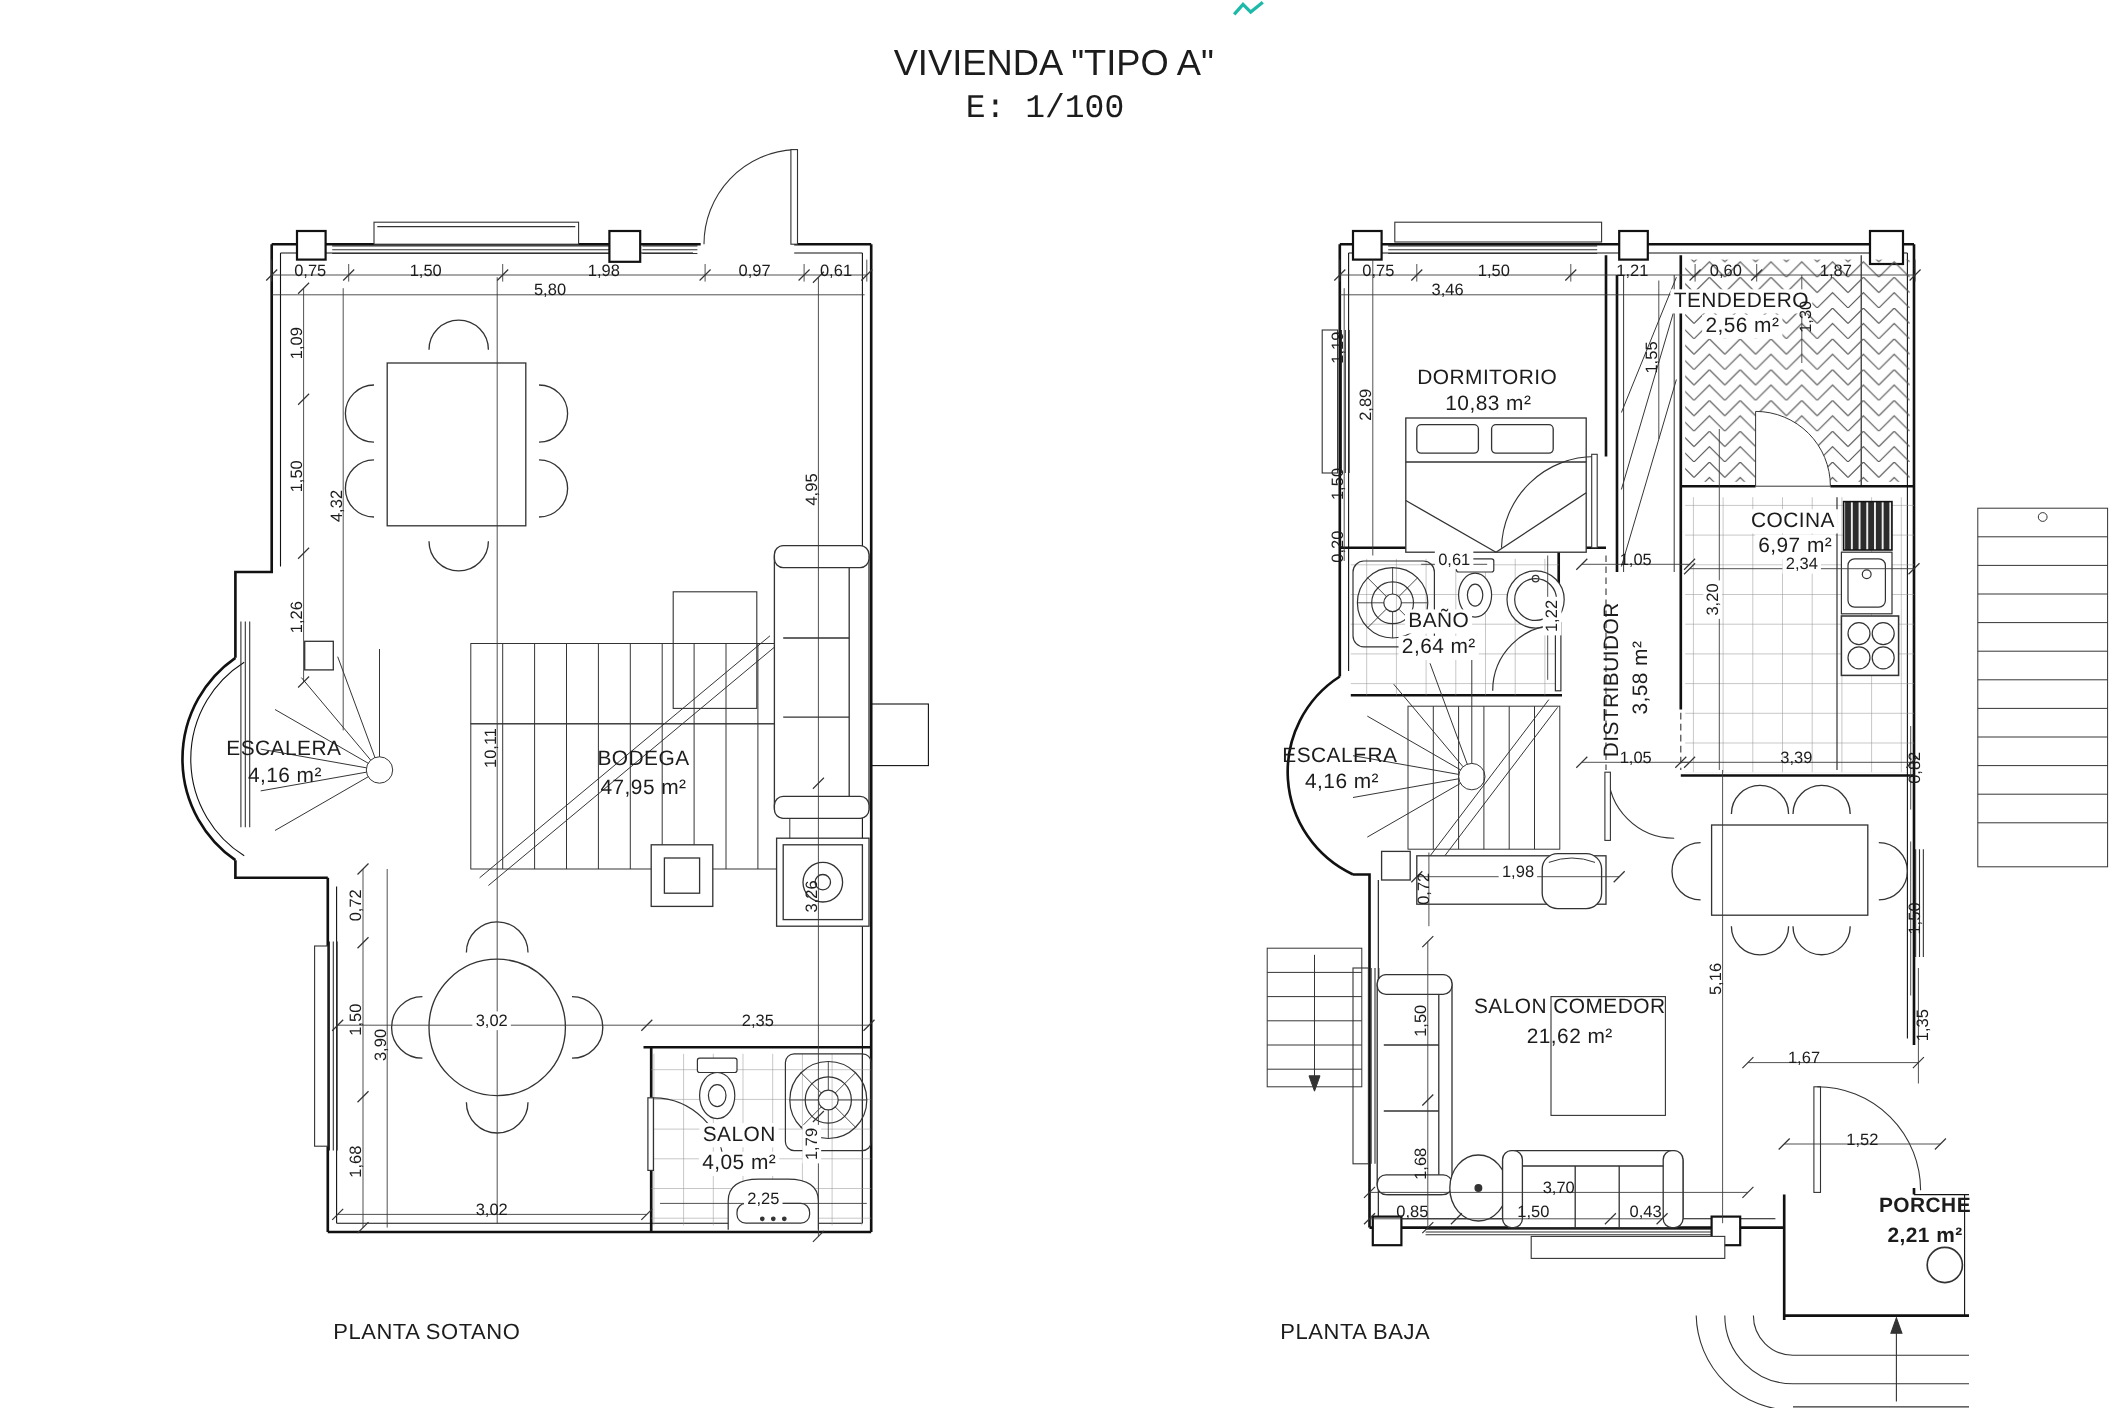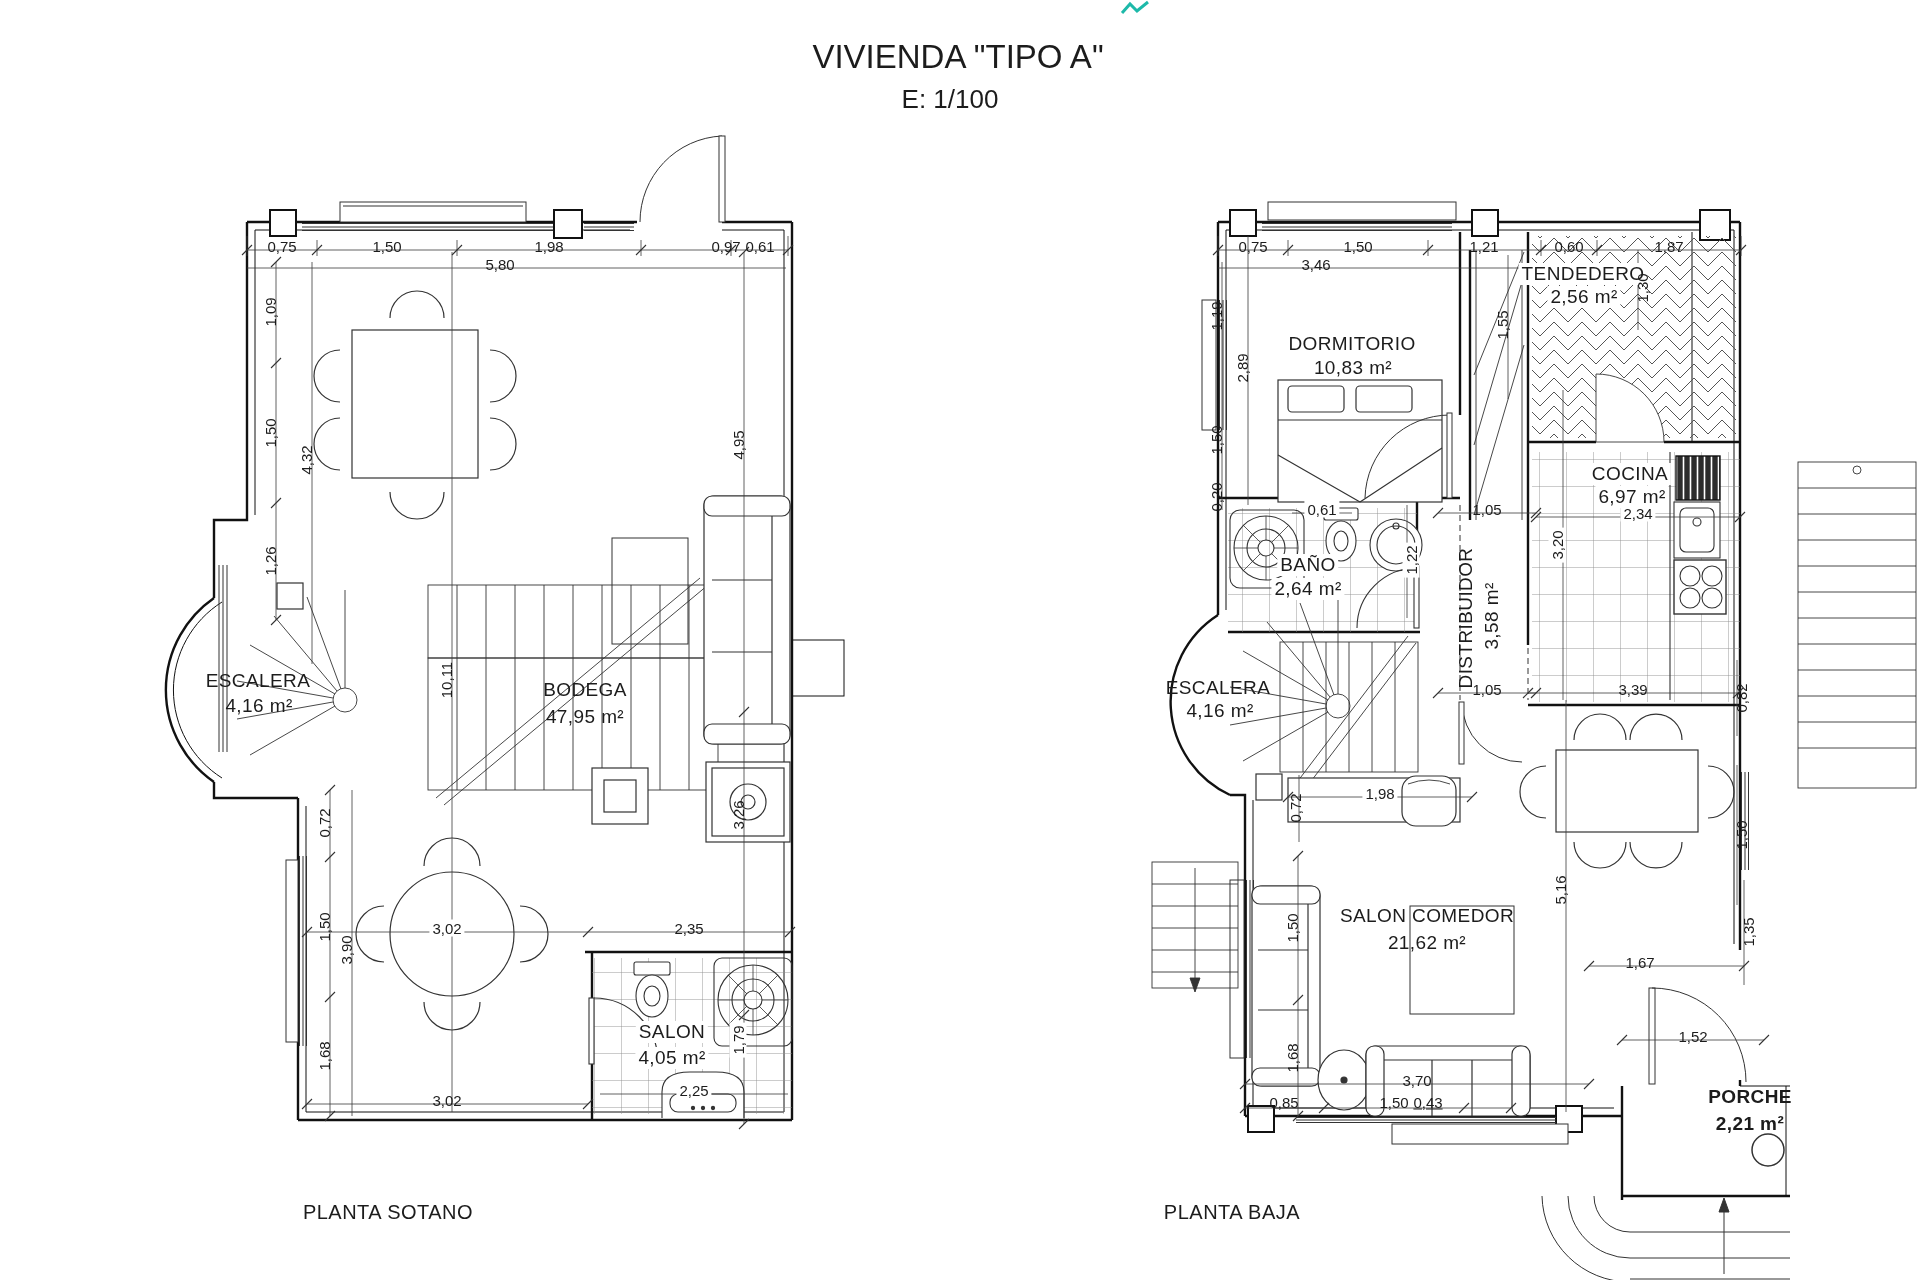--- a/index.html
+++ b/index.html
@@ -8,21 +8,21 @@
   svg{position:absolute;left:0;top:0;}
   .lbl{position:absolute;transform:translate(-50%,-50%);white-space:nowrap;color:#1c1c1c;
        font-family:"Liberation Sans","DejaVu Sans",sans-serif;}
   .v{transform:translate(-50%,-50%) rotate(-90deg);}
   .dim{font-size:15px;}
   .room{font-size:19px;letter-spacing:.4px;}
   .onTile{background:#fff;padding:0 3px;}
   .bold{font-weight:bold;margin-left:45px;}
   .floor{font-size:20px;letter-spacing:.5px;}
   .title1{font-size:33px;}
-  .title2{font-size:26px;}
+  .title2{font-size:30px;font-family:Liberation Mono, monospace;}
 </style>
 </head>
 <body>
 
 <div id="canvas">
 
 <svg width="1920" height="1280" viewBox="0 0 1920 1280">
   <defs>
     <pattern id="tile" width="27" height="27" patternUnits="userSpaceOnUse">
       <path d="M27,0 H0 V27" fill="none" stroke="#8f8f8f" stroke-width="0.9"></path>
@@ -349,21 +349,21 @@
 <span class="lbl room" style="left:259px;top:706px;">4,16 m²</span>
 <span class="lbl room" style="left:585px;top:690px;">BODEGA</span>
 <span class="lbl room" style="left:585px;top:717px;">47,95 m²</span>
 <span class="lbl room onTile" style="left:672px;top:1032px;">SALON</span>
 <span class="lbl room onTile" style="left:672px;top:1058px;">4,05 m²</span>
 <span class="lbl floor" style="left:388px;top:1212px;">PLANTA SOTANO</span>
 
 <span class="lbl dim" style="left:282px;top:246px;">0,75</span>
 <span class="lbl dim" style="left:387px;top:246px;">1,50</span>
 <span class="lbl dim" style="left:549px;top:246px;">1,98</span>
-<span class="lbl dim" style="left:686px;top:246px;margin-left:40px;">0,97</span>
+<span class="lbl dim" style="left:686px;top:246px;">0,97</span>
 <span class="lbl dim" style="left:760px;top:246px;">0,61</span>
 <span class="lbl dim" style="left:500px;top:264px;">5,80</span>
 <span class="lbl dim v" style="left:270px;top:312px;">1,09</span>
 <span class="lbl dim v" style="left:270px;top:433px;">1,50</span>
 <span class="lbl dim v" style="left:270px;top:561px;">1,26</span>
 <span class="lbl dim v" style="left:306px;top:460px;">4,32</span>
 <span class="lbl dim v" style="left:446px;top:680px;">10,11</span>
 <span class="lbl dim v" style="left:324px;top:823px;">0,72</span>
 <span class="lbl dim v" style="left:324px;top:927px;">1,50</span>
 <span class="lbl dim v" style="left:324px;top:1056px;">1,68</span>
@@ -418,16 +418,16 @@
 <span class="lbl dim v" style="left:1741px;top:698px;">0,82</span>
 <span class="lbl dim v" style="left:1741px;top:835px;">1,50</span>
 <span class="lbl dim v" style="left:1560px;top:890px;">5,16</span>
 <span class="lbl dim v" style="left:1748px;top:932px;">1,35</span>
 <span class="lbl dim v" style="left:1292px;top:928px;">1,50</span>
 <span class="lbl dim v" style="left:1292px;top:1058px;">1,68</span>
 <span class="lbl dim" style="left:1640px;top:962px;">1,67</span>
 <span class="lbl dim" style="left:1693px;top:1036px;">1,52</span>
 <span class="lbl dim" style="left:1284px;top:1102px;">0,85</span>
 <span class="lbl dim" style="left:1394px;top:1102px;">1,50</span>
-<span class="lbl dim" style="left:1428px;top:1102px;text-decoration:underline;">0,43</span>
+<span class="lbl dim" style="left:1496px;top:1102px;">0,43</span>
 <span class="lbl dim" style="left:1417px;top:1080px;">3,70</span>
 
 </div>
 
 </body></html>

